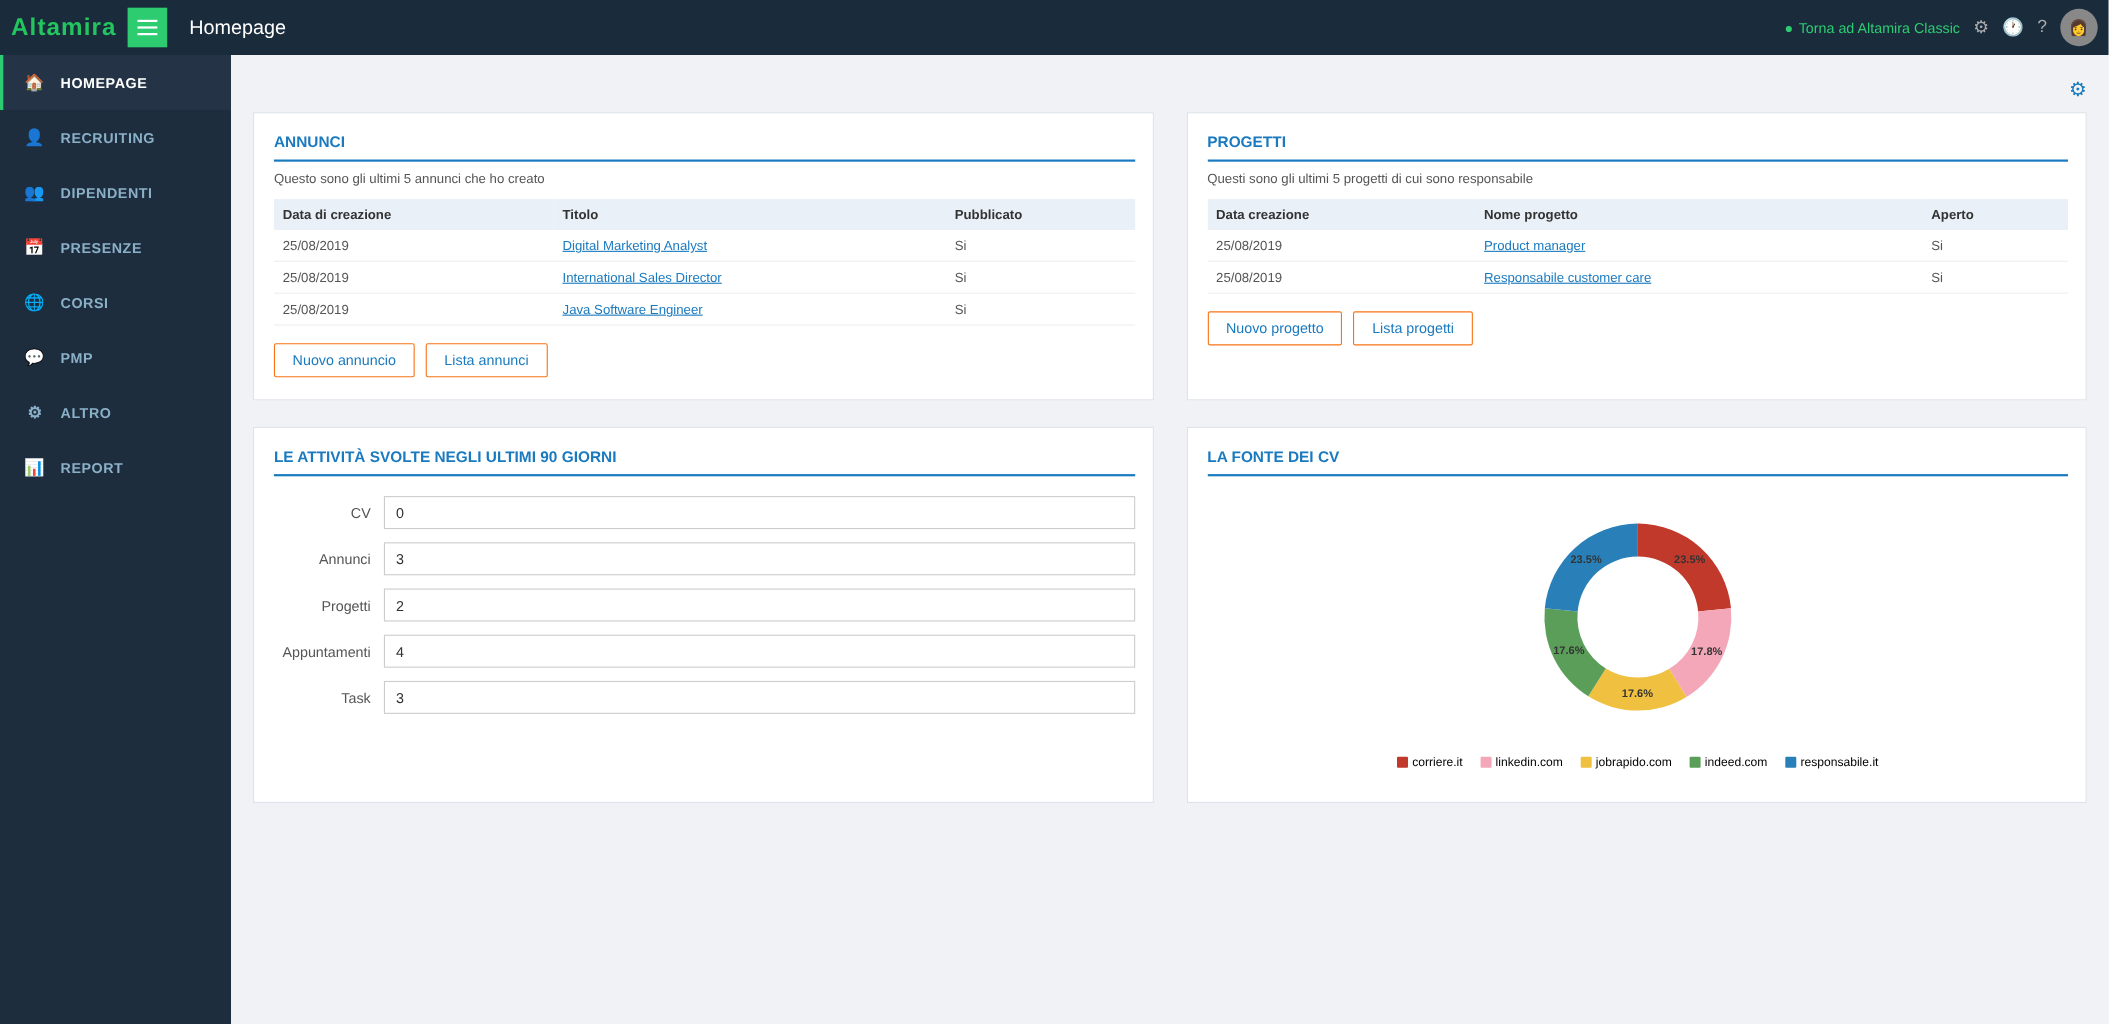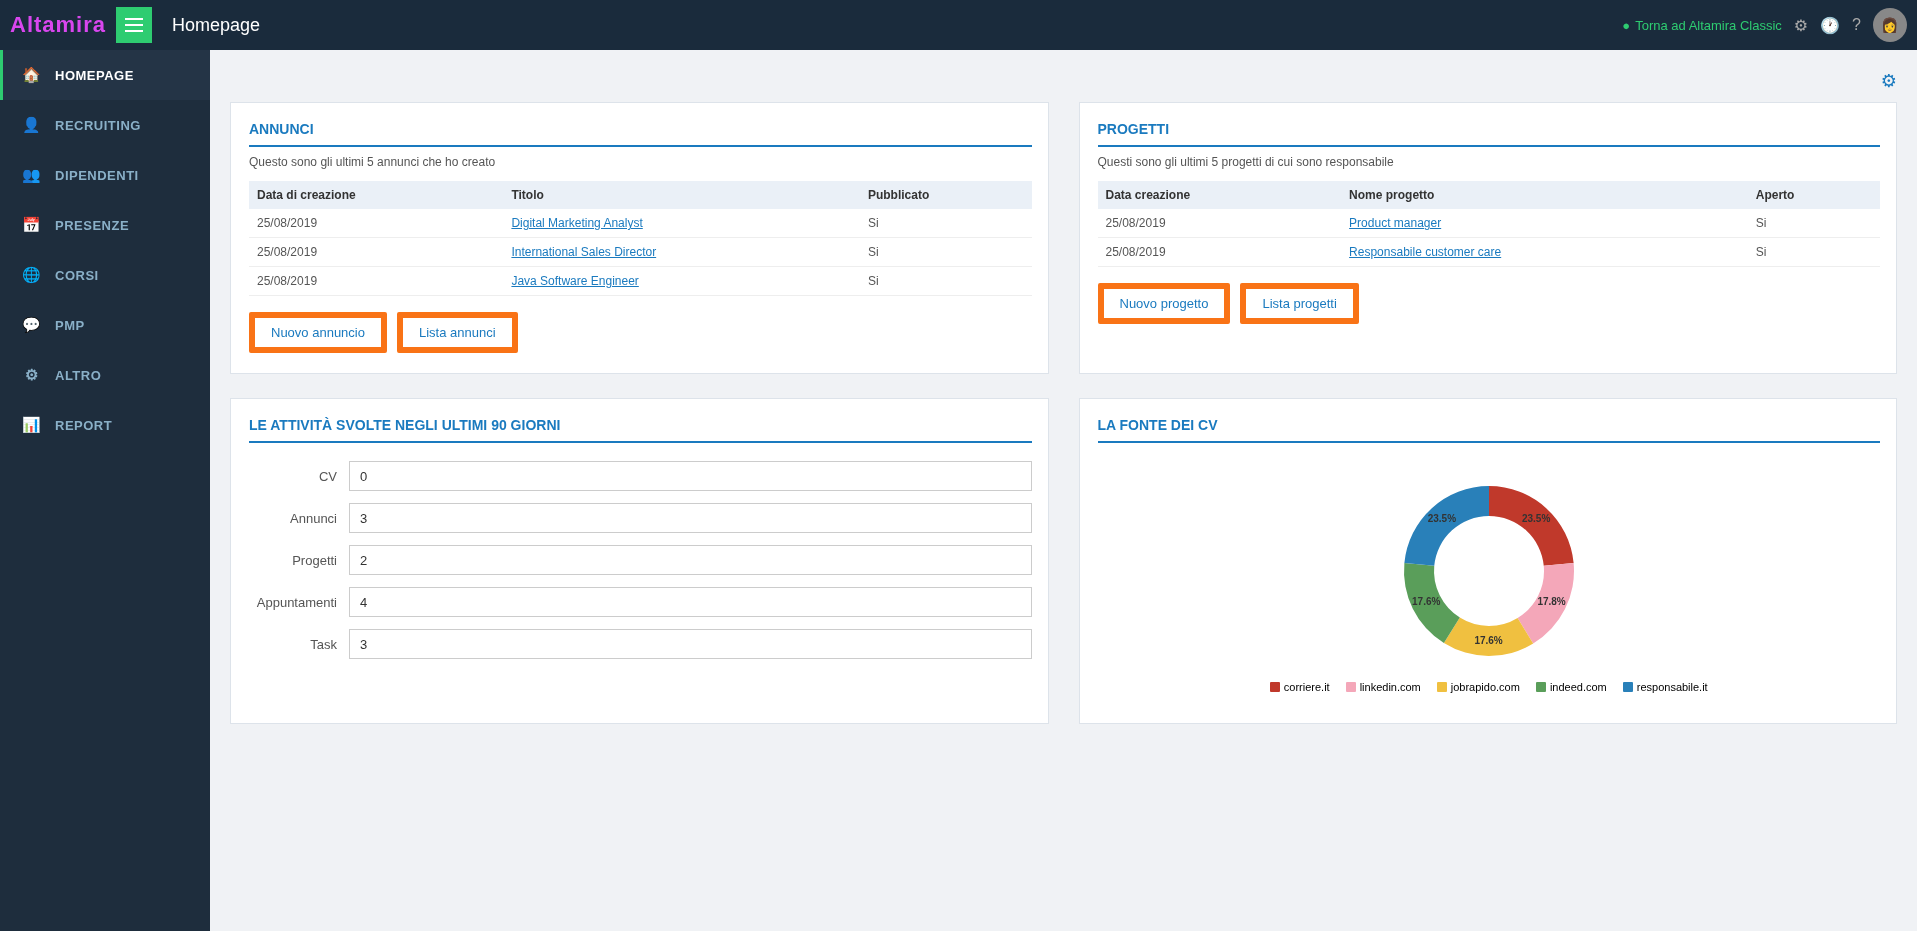--- a/index.html
+++ b/index.html
@@ -11,21 +11,21 @@
       height: 50px;
       display: flex;
       align-items: center;
       padding: 0 10px;
       color: white;
       flex-shrink: 0;
     }
     .topbar-logo {
       font-size: 22px;
       font-weight: bold;
-      color: #d946ef;
+      color: #22c55e;
       letter-spacing: 1px;
       margin-right: 10px;
     }
     .topbar-menu-btn {
       background: #2ecc71;
       border: none;
       color: white;
       width: 36px;
       height: 36px;
       display: flex;
@@ -197,21 +197,21 @@
       text-decoration: underline;
       cursor: pointer;
     }
 
     .btn-row {
       display: flex;
       gap: 10px;
       margin-top: 16px;
     }
     .btn-outline {
-      border: 6px solid #f97316;
+      border: 1px solid #f97316;
       background: white;
       color: #1a7abf;
       padding: 7px 16px;
       font-size: 13px;
       cursor: pointer;
       border-radius: 2px;
     }
 
     
     .activity-form {
@@ -262,20 +262,21 @@
       transform: translate(-50%, -50%);
       width: 80px;
       height: 80px;
       background: white;
       border-radius: 50%;
     }
     .chart-legend {
       display: flex;
       flex-wrap: wrap;
       gap: 6px 16px;
+      margin-top: 16px;
       font-size: 11px;
       justify-content: center;
     }
     .legend-item {
       display: flex;
       align-items: center;
       gap: 4px;
     }
     .legend-dot {
       width: 10px;

